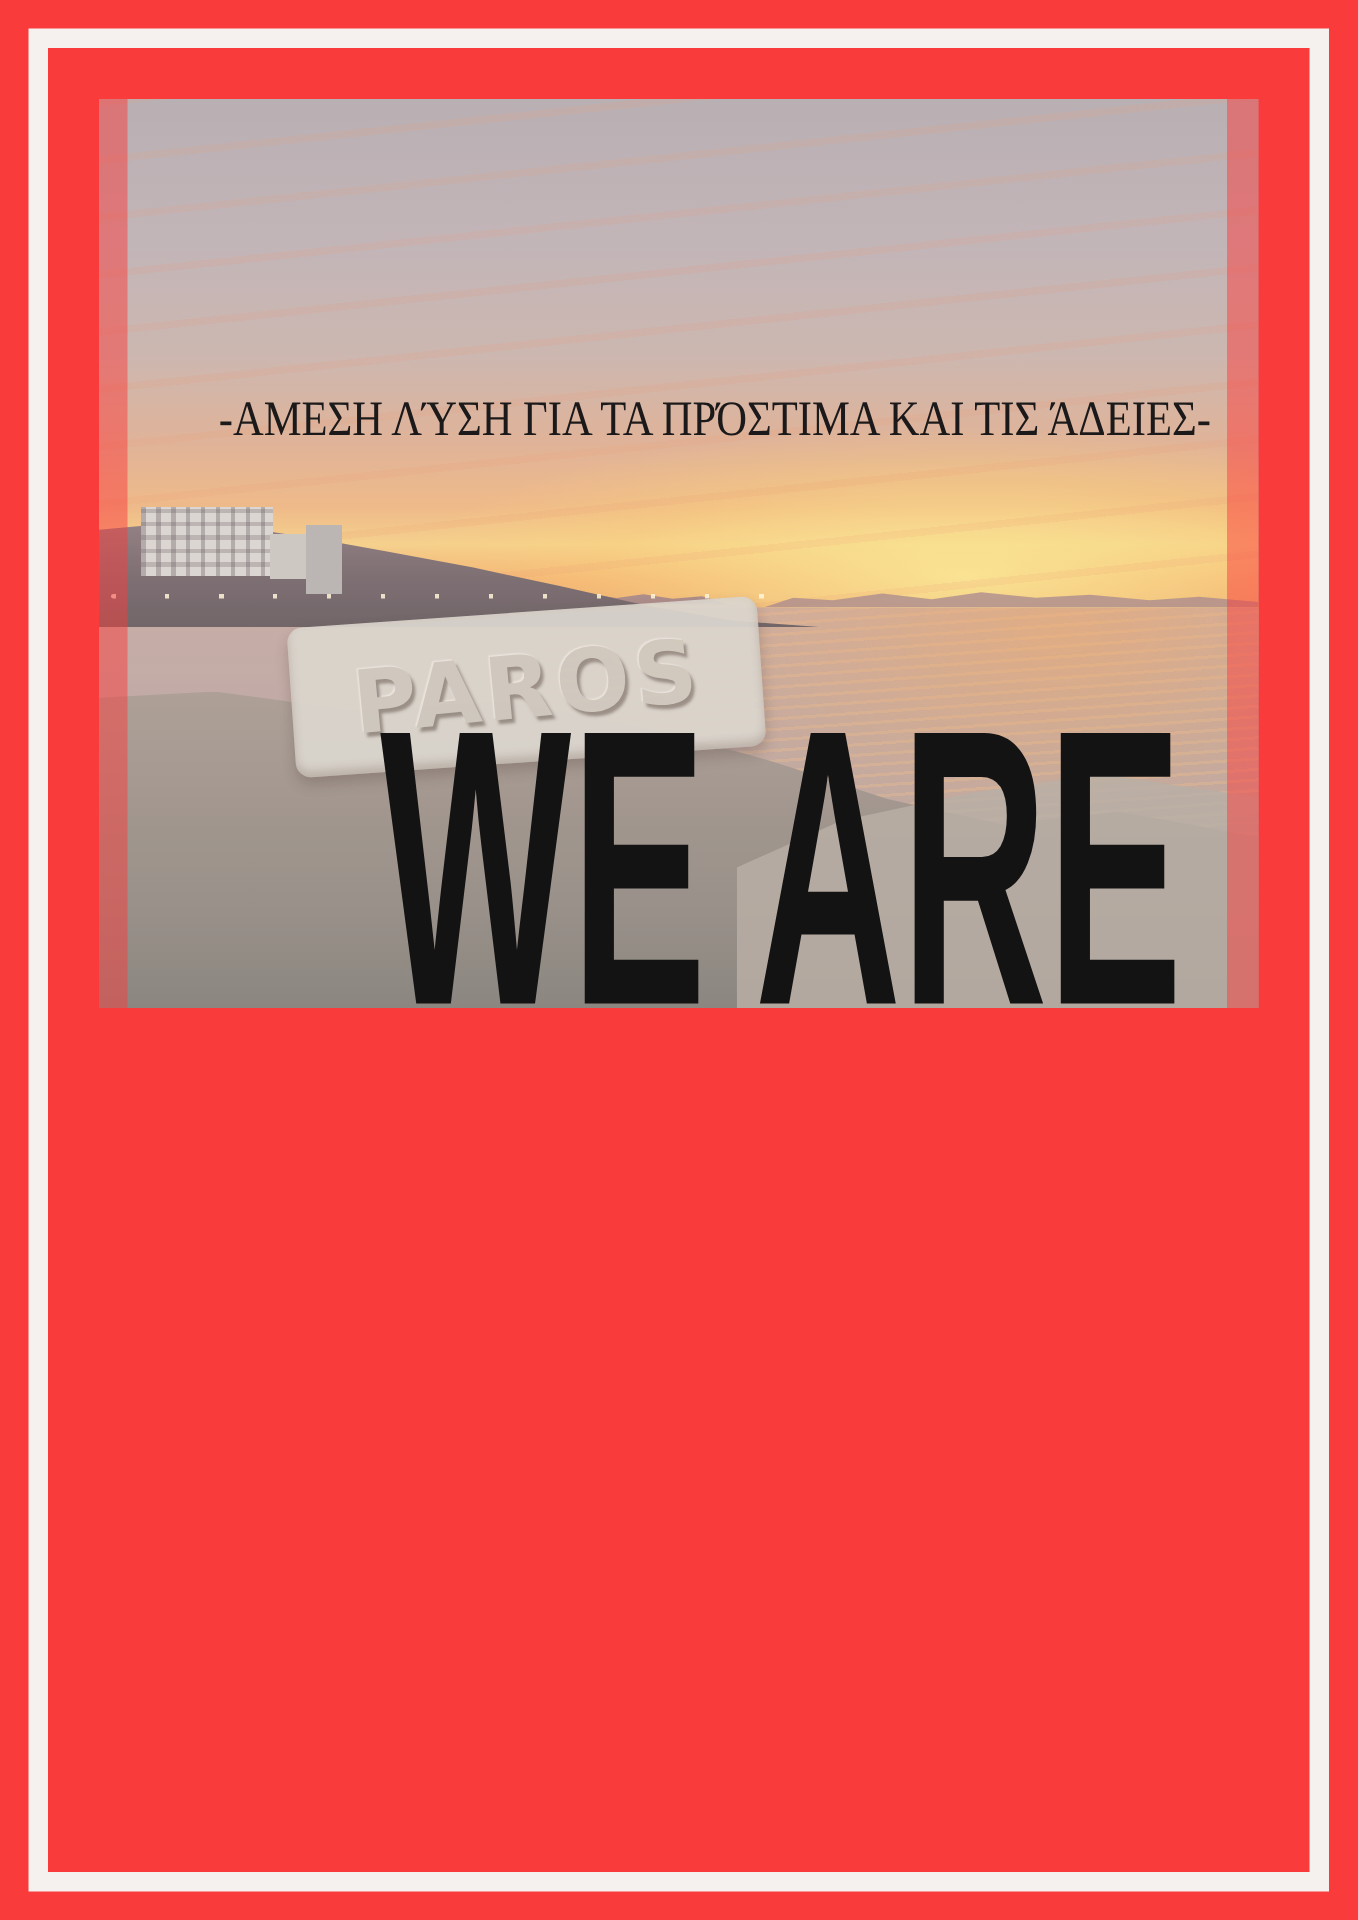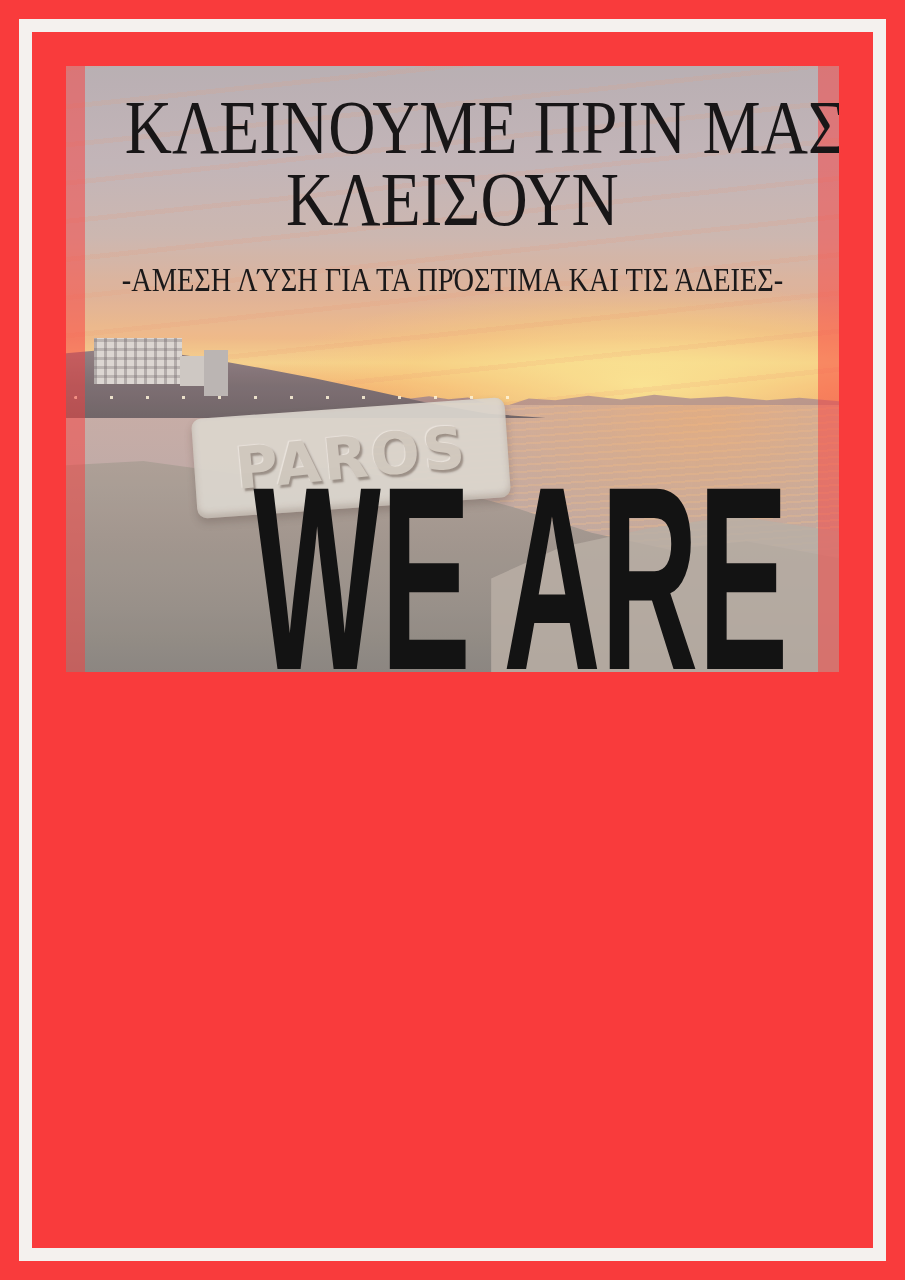--- a/index.html
+++ b/index.html
@@ -72,21 +72,21 @@
     display:flex;align-items:center;justify-content:center;opacity:.93;}
   .paros-text{font-family:"DejaVu Sans","Liberation Sans",sans-serif;font-weight:bold;
     font-size:58px;letter-spacing:3px;color:#cdc5ba;transform:rotate(-1.5deg);
     text-shadow:2px 3px 2px rgba(110,95,85,0.7), -1px -1px 1px #ece6de;}
 
   
   .headline{position:absolute;top:25px;left:0;width:100%;text-align:center;
     font-size:76px;line-height:72px;color:#181617;white-space:nowrap;}
   .squeeze{display:inline-block;transform:scaleX(0.86);transform-origin:50% 50%;}
   .subheadline{position:absolute;top:194px;left:0;width:100%;text-align:center;
-    font-size:33px;line-height:40px;color:#1b191a;white-space:nowrap;}
+    font-size:33px;line-height:40px;color:#1b191a;white-space:nowrap;padding-left:24px;}
 
   .cond{font-family:"Liberation Sans","DejaVu Sans",sans-serif;font-weight:bold;}
   .we-are{position:absolute;top:382px;left:0;width:100%;text-align:center;
     font-size:262px;line-height:262px;color:#131313;white-space:nowrap;
     transform:scaleX(0.515);transform-origin:50% 50%;}
 
   
   .white-panel{position:absolute;left:0;top:606px;width:773px;height:540px;background:#f4f2ef;}
   .closed{position:absolute;top:-24px;left:0;width:100%;text-align:center;
     font-size:262px;line-height:262px;color:#131313;white-space:nowrap;
@@ -125,24 +125,20 @@
       <div class="shore-lights"></div>
       <div class="rocks"></div>
       <div class="rocks-pale"></div>
       <div class="paros-sign">
         <span class="paros-text">PAROS</span>
       </div>
       <div class="photo-wash"></div>
       <div class="edge-red left"></div>
       <div class="edge-red right"></div>
 
-      <div class="headline">
-        <span class="squeeze">ΚΛΕΙΝΟΥΜΕ ΠΡΙΝ ΜΑΣ</span><br>
-        <span class="squeeze">ΚΛΕΙΣΟΥΝ</span>
-      </div>
       <div class="subheadline">
         <span class="squeeze">-ΑΜΕΣΗ ΛΎΣΗ ΓΙΑ ΤΑ ΠΡΌΣΤΙΜΑ ΚΑΙ ΤΙΣ ΆΔΕΙΕΣ-</span>
       </div>
 
       <div class="we-are cond">WE ARE</div>
     </div>
 
 
   </div>
 </div>

